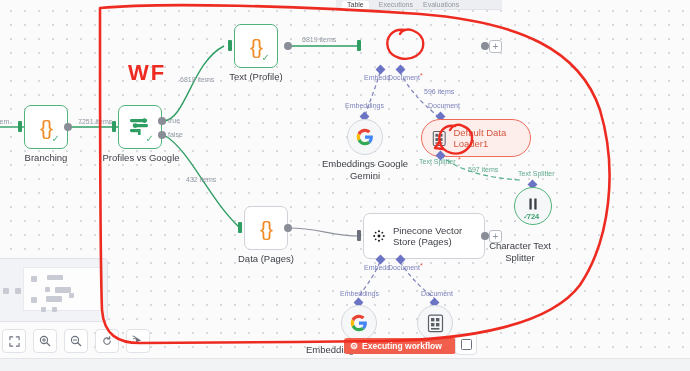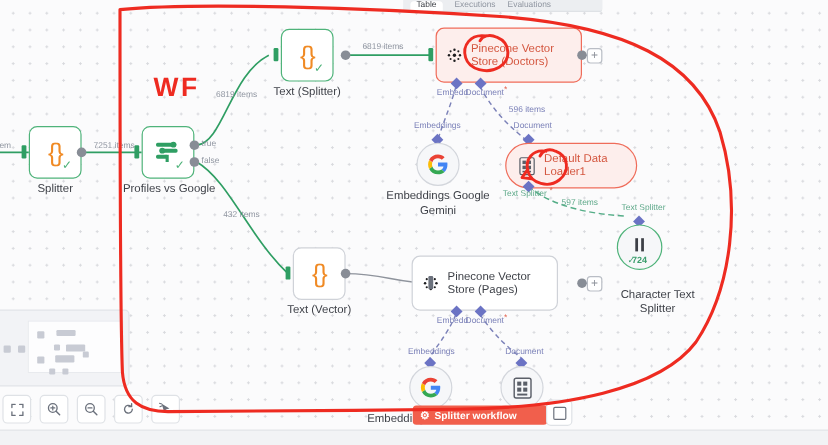--- a/index.html
+++ b/index.html
@@ -157,21 +157,21 @@
     <span>Executions</span>
     <span>Evaluations</span>
   </div>
 
   <div class="node ok" style="left:24px;top:105px;width:44px;height:44px;">
     <span class="brace">{}</span>
     <span class="tick">✓</span>
   </div>
   <div class="inport grn" style="left:18px;top:121px;"></div>
   <div class="outport" style="left:64px;top:123px;"></div>
-  <div class="nlabel" style="left:4px;top:152px;width:84px;">Splitter</div>
+  <div class="nlabel" style="left:4px;top:152px;width:84px;">Branching</div>
   <div class="elabel" style="left:-4px;top:118px;">item</div>
   <div class="elabel" style="left:78px;top:118px;">7251 items</div>
 
   <div class="node ok" style="left:118px;top:105px;width:44px;height:44px;">
     <svg width="24" height="22" viewBox="0 0 24 22">
       <rect x="2" y="3" width="17" height="3.2" rx="1.4" fill="#2f9e63"></rect>
       <rect x="5" y="8" width="15" height="3.2" rx="1.4" fill="#2f9e63"></rect>
       <rect x="2" y="13" width="10" height="3.2" rx="1.4" fill="#2f9e63"></rect>
       <rect x="10" y="13" width="2.6" height="6" fill="#2f9e63"></rect>
       <circle cx="16.5" cy="4.6" r="2.4" fill="#2f9e63"></circle>
@@ -187,112 +187,96 @@
   <div class="nlabel" style="left:96px;top:152px;width:90px;">Profiles vs Google</div>
   <div class="elabel" style="left:180px;top:76px;">6819 items</div>
   <div class="elabel" style="left:186px;top:176px;">432 items</div>
 
   <div class="node ok" style="left:234px;top:24px;width:44px;height:44px;">
     <span class="brace">{}</span>
     <span class="tick">✓</span>
   </div>
   <div class="inport grn" style="left:228px;top:40px;"></div>
   <div class="outport" style="left:284px;top:42px;"></div>
-  <div class="nlabel" style="left:214px;top:71px;width:84px;">Text (Splitter)</div>
+  <div class="nlabel" style="left:214px;top:71px;width:84px;">Text (Profile)</div>
   <div class="elabel" style="left:302px;top:36px;">6819 items</div>
 
   <div class="node" style="left:244px;top:206px;width:44px;height:44px;">
     <span class="brace">{}</span>
   </div>
   <div class="inport grn" style="left:238px;top:222px;"></div>
   <div class="outport" style="left:284px;top:224px;"></div>
-  <div class="nlabel" style="left:224px;top:253px;width:84px;">Text (Vector)</div>
-
-  <div class="node wide run" style="left:363px;top:23px;">
+  <div class="nlabel" style="left:224px;top:253px;width:84px;">Data (Pages)</div>
+
+  <div class="inport grn" style="left:357px;top:40px;"></div>
+  <div class="outport" style="left:481px;top:42px;"></div>
+  <div class="plusbtn" style="left:489px;top:40px;">+</div>
+  <div class="diamond" style="left:377px;top:66px;"></div>
+  <div class="diamond" style="left:397px;top:66px;"></div>
+  <div class="elabel blue" style="left:364px;top:74px;">Embedd</div>
+  <div class="elabel blue" style="left:388px;top:74px;">Document</div>
+  <div class="elabel red" style="left:420px;top:72px;">*</div>
+  <div class="elabel blue" style="left:424px;top:88px;">596 items</div>
+
+  <div class="elabel blue" style="left:345px;top:102px;">Embeddings</div>
+  <div class="diamond" style="left:361px;top:113px;"></div>
+  <div class="circ" style="left:347px;top:119px;width:36px;height:36px;">
+    <svg width="18" height="18" viewBox="0 0 48 48">
+      <path fill="#4285F4" d="M45 24c0-1.6-.1-2.7-.4-4H24v8.5h12.1c-.2 2-1.6 5-4.5 7l6.9 5.3C42.6 37 45 31 45 24z"></path>
+      <path fill="#34A853" d="M24 46c5.9 0 10.9-2 14.5-5.3l-6.9-5.3c-1.9 1.3-4.4 2.2-7.6 2.2-5.8 0-10.7-3.8-12.5-9.1l-7.1 5.5C8 41.4 15.4 46 24 46z"></path>
+      <path fill="#FBBC05" d="M11.5 28.5c-.5-1.4-.8-2.9-.8-4.5s.3-3.1.7-4.5l-7.1-5.5C2.8 17 2 20.4 2 24s.8 7 2.3 10z"></path>
+      <path fill="#EA4335" d="M24 10.6c4.1 0 6.9 1.8 8.5 3.3l6.2-6C34.9 4.5 29.9 2 24 2 15.4 2 8 6.6 4.3 13.5l7.1 5.5c1.8-5.3 6.8-8.4 12.6-8.4z"></path>
+    </svg>
+  </div>
+  <div class="nlabel wrap" style="left:320px;top:158px;width:90px;">Embeddings Google Gemini</div>
+
+  <div class="elabel blue" style="left:428px;top:102px;">Document</div>
+  <div class="diamond" style="left:437px;top:113px;"></div>
+  <div class="pill" style="left:421px;top:119px;">
+    <svg width="17" height="19" viewBox="0 0 17 19">
+      <rect x="1.5" y="1.2" width="14" height="16.5" rx="1.6" fill="none" stroke="#5a5f68" stroke-width="1.2"></rect>
+      <rect x="4" y="4" width="3.4" height="3.4" fill="#5a5f68"></rect>
+      <rect x="9" y="4" width="3.4" height="3.4" fill="#5a5f68"></rect>
+      <rect x="4" y="9" width="3.4" height="3.4" fill="#5a5f68"></rect>
+      <rect x="9" y="9" width="3.4" height="3.4" fill="#5a5f68"></rect>
+      <rect x="4" y="14" width="8.4" height="1.6" fill="#5a5f68"></rect>
+    </svg>
+    <span class="ttl">Default Data Loader1</span>
+  </div>
+  <div class="diamond" style="left:437px;top:152px;"></div>
+  <div class="elabel grn" style="left:419px;top:158px;">Text Splitter</div>
+  <div class="elabel red" style="left:458px;top:156px;">*</div>
+  <div class="elabel grn" style="left:468px;top:166px;">597 items</div>
+  <div class="elabel grn" style="left:518px;top:170px;">Text Splitter</div>
+
+  <div class="diamond" style="left:529px;top:181px;"></div>
+  <div class="circ ok" style="left:514px;top:187px;width:38px;height:38px;">
+    <svg width="16" height="18" viewBox="0 0 16 18">
+      <rect x="4.4" y="1.5" width="2.3" height="11" fill="#3c3f46"></rect>
+      <rect x="9.3" y="1.5" width="2.3" height="11" fill="#3c3f46"></rect>
+    </svg>
+    <span style="position:absolute;bottom:3px;left:0;right:0;text-align:center;color:#3b9e6d;font-size:7.5px;font-weight:bold;">724</span>
+    <span style="position:absolute;bottom:3px;left:8px;color:#3b9e6d;font-size:7.5px;">✓</span>
+  </div>
+  <div class="nlabel wrap" style="left:476px;top:227px;width:88px;margin-top:13px;">Character Text Splitter</div>
+
+  <div class="node wide" style="left:363px;top:213px;">
     <svg width="20" height="20" viewBox="0 0 20 20">
       <g fill="#1d1d1f">
         <circle cx="10" cy="10" r="2.1"></circle>
         <circle cx="10" cy="3.2" r="1.5"></circle>
         <circle cx="10" cy="16.8" r="1.5"></circle>
         <circle cx="3.2" cy="10" r="1.5"></circle>
         <circle cx="16.8" cy="10" r="1.5"></circle>
         <circle cx="5.2" cy="5.2" r="1.3"></circle>
         <circle cx="14.8" cy="5.2" r="1.3"></circle>
         <circle cx="5.2" cy="14.8" r="1.3"></circle>
         <circle cx="14.8" cy="14.8" r="1.3"></circle>
       </g>
     </svg>
-    <span class="ttl">Pinecone Vector Store (Doctors)</span>
-  </div>
-  <div class="inport grn" style="left:357px;top:40px;"></div>
-  <div class="outport" style="left:481px;top:42px;"></div>
-  <div class="plusbtn" style="left:489px;top:40px;">+</div>
-  <div class="diamond" style="left:377px;top:66px;"></div>
-  <div class="diamond" style="left:397px;top:66px;"></div>
-  <div class="elabel blue" style="left:364px;top:74px;">Embedd</div>
-  <div class="elabel blue" style="left:388px;top:74px;">Document</div>
-  <div class="elabel red" style="left:420px;top:72px;">*</div>
-  <div class="elabel blue" style="left:424px;top:88px;">596 items</div>
-
-  <div class="elabel blue" style="left:345px;top:102px;">Embeddings</div>
-  <div class="diamond" style="left:361px;top:113px;"></div>
-  <div class="circ" style="left:347px;top:119px;width:36px;height:36px;">
-    <svg width="18" height="18" viewBox="0 0 48 48">
-      <path fill="#4285F4" d="M45 24c0-1.6-.1-2.7-.4-4H24v8.5h12.1c-.2 2-1.6 5-4.5 7l6.9 5.3C42.6 37 45 31 45 24z"></path>
-      <path fill="#34A853" d="M24 46c5.9 0 10.9-2 14.5-5.3l-6.9-5.3c-1.9 1.3-4.4 2.2-7.6 2.2-5.8 0-10.7-3.8-12.5-9.1l-7.1 5.5C8 41.4 15.4 46 24 46z"></path>
-      <path fill="#FBBC05" d="M11.5 28.5c-.5-1.4-.8-2.9-.8-4.5s.3-3.1.7-4.5l-7.1-5.5C2.8 17 2 20.4 2 24s.8 7 2.3 10z"></path>
-      <path fill="#EA4335" d="M24 10.6c4.1 0 6.9 1.8 8.5 3.3l6.2-6C34.9 4.5 29.9 2 24 2 15.4 2 8 6.6 4.3 13.5l7.1 5.5c1.8-5.3 6.8-8.4 12.6-8.4z"></path>
-    </svg>
-  </div>
-  <div class="nlabel wrap" style="left:320px;top:158px;width:90px;">Embeddings Google Gemini</div>
-
-  <div class="elabel blue" style="left:428px;top:102px;">Document</div>
-  <div class="diamond" style="left:437px;top:113px;"></div>
-  <div class="pill" style="left:421px;top:119px;">
-    <svg width="17" height="19" viewBox="0 0 17 19">
-      <rect x="1.5" y="1.2" width="14" height="16.5" rx="1.6" fill="none" stroke="#5a5f68" stroke-width="1.2"></rect>
-      <rect x="4" y="4" width="3.4" height="3.4" fill="#5a5f68"></rect>
-      <rect x="9" y="4" width="3.4" height="3.4" fill="#5a5f68"></rect>
-      <rect x="4" y="9" width="3.4" height="3.4" fill="#5a5f68"></rect>
-      <rect x="9" y="9" width="3.4" height="3.4" fill="#5a5f68"></rect>
-      <rect x="4" y="14" width="8.4" height="1.6" fill="#5a5f68"></rect>
-    </svg>
-    <span class="ttl">Default Data Loader1</span>
-  </div>
-  <div class="diamond" style="left:437px;top:152px;"></div>
-  <div class="elabel grn" style="left:419px;top:158px;">Text Splitter</div>
-  <div class="elabel red" style="left:458px;top:156px;">*</div>
-  <div class="elabel grn" style="left:468px;top:166px;">597 items</div>
-  <div class="elabel grn" style="left:518px;top:170px;">Text Splitter</div>
-
-  <div class="diamond" style="left:529px;top:181px;"></div>
-  <div class="circ ok" style="left:514px;top:187px;width:38px;height:38px;">
-    <svg width="16" height="18" viewBox="0 0 16 18">
-      <rect x="4.4" y="1.5" width="2.3" height="11" fill="#3c3f46"></rect>
-      <rect x="9.3" y="1.5" width="2.3" height="11" fill="#3c3f46"></rect>
-    </svg>
-    <span style="position:absolute;bottom:3px;left:0;right:0;text-align:center;color:#3b9e6d;font-size:7.5px;font-weight:bold;">724</span>
-    <span style="position:absolute;bottom:3px;left:8px;color:#3b9e6d;font-size:7.5px;">✓</span>
-  </div>
-  <div class="nlabel wrap" style="left:504px;top:227px;width:88px;margin-top:13px;">Character Text Splitter</div>
-
-  <div class="node wide" style="left:343px;top:213px;">
-    <svg width="20" height="20" viewBox="0 0 20 20">
-      <g fill="#1d1d1f">
-        <circle cx="10" cy="10" r="2.1"></circle>
-        <circle cx="10" cy="3.2" r="1.5"></circle>
-        <circle cx="10" cy="16.8" r="1.5"></circle>
-        <circle cx="3.2" cy="10" r="1.5"></circle>
-        <circle cx="16.8" cy="10" r="1.5"></circle>
-        <circle cx="5.2" cy="5.2" r="1.3"></circle>
-        <circle cx="14.8" cy="5.2" r="1.3"></circle>
-        <circle cx="5.2" cy="14.8" r="1.3"></circle>
-        <circle cx="14.8" cy="14.8" r="1.3"></circle>
-      </g>
-    </svg>
     <span class="ttl">Pinecone Vector Store (Pages)</span>
   </div>
   <div class="inport" style="left:357px;top:230px;"></div>
   <div class="outport" style="left:481px;top:232px;"></div>
   <div class="plusbtn" style="left:489px;top:230px;">+</div>
   <div class="diamond" style="left:377px;top:256px;"></div>
   <div class="diamond" style="left:397px;top:256px;"></div>
   <div class="elabel blue" style="left:364px;top:264px;">Embedd</div>
   <div class="elabel blue" style="left:388px;top:264px;">Document</div>
   <div class="elabel red" style="left:420px;top:262px;">*</div>
@@ -317,21 +301,21 @@
       <rect x="4" y="4" width="3.4" height="3.4" fill="#5a5f68"></rect>
       <rect x="9" y="4" width="3.4" height="3.4" fill="#5a5f68"></rect>
       <rect x="4" y="9" width="3.4" height="3.4" fill="#5a5f68"></rect>
       <rect x="9" y="9" width="3.4" height="3.4" fill="#5a5f68"></rect>
       <rect x="4" y="14" width="8.4" height="1.6" fill="#5a5f68"></rect>
     </svg>
   </div>
 
   <div class="exec">
     <span style="font-size:9px;">⚙</span>
-    <span>Splitter workflow</span>
+    <span>Executing workflow</span>
   </div>
   <div class="stopbtn">
     <span class="sq"></span>
   </div>
 
   <div class="minimap">
     <div class="vp"></div>
 
     <i style="left:14px;top:29px;width:6px;height:6px;"></i>
     <i style="left:26px;top:29px;width:6px;height:6px;"></i>

